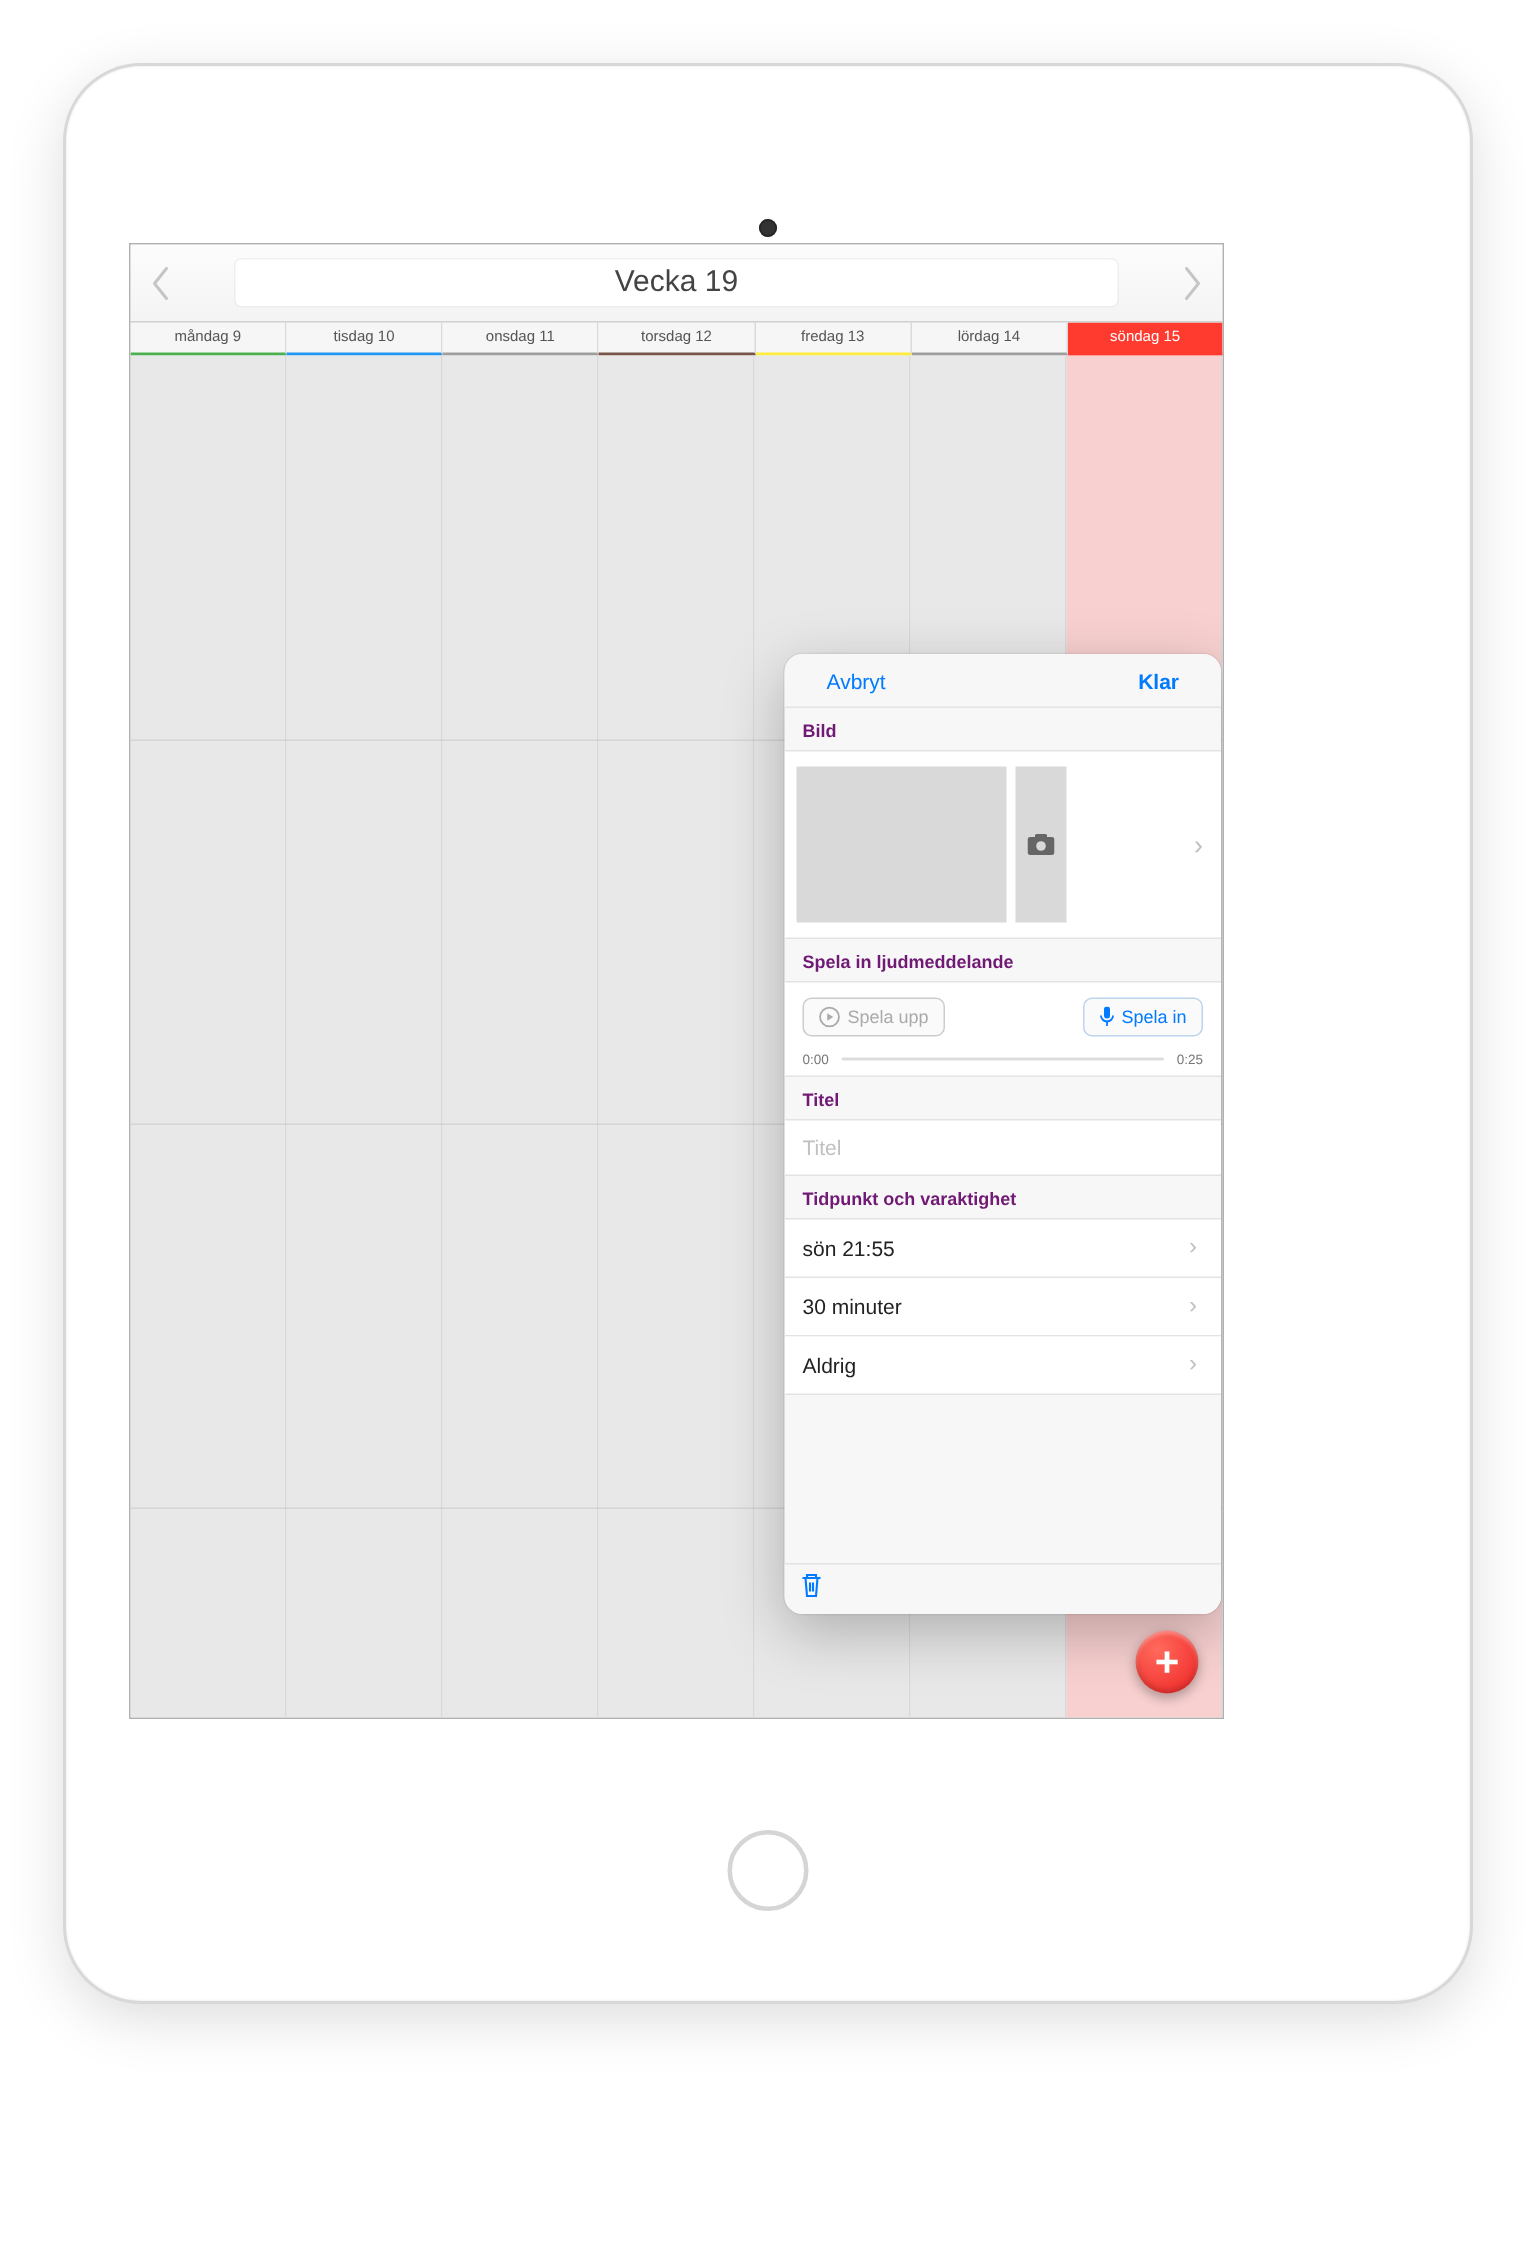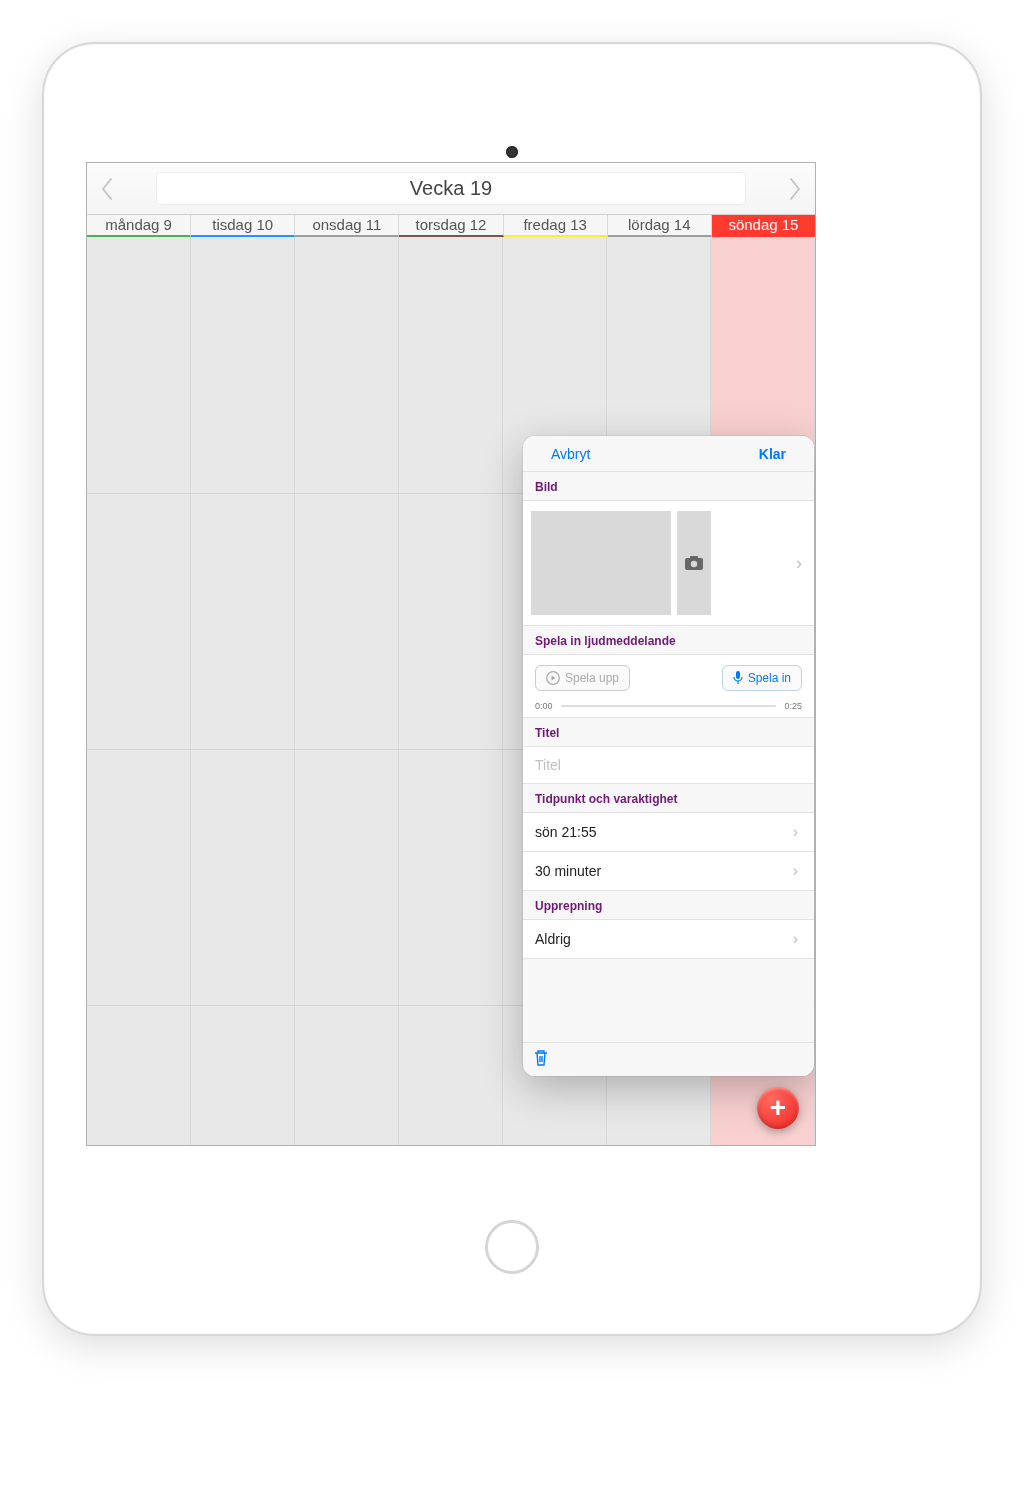--- a/index.html
+++ b/index.html
@@ -49,21 +49,21 @@
   flex: 1; text-align: center;
   background: #fff; margin: 0 30px; border-radius: 4px; padding: 4px 0;
   box-shadow: 0 0 0 1px rgba(0,0,0,.04);
 }
 .header-title { font-size: 20px; color: #444; font-weight: 400; }
 .header-sub { font-size: 10px; color: #888; }
 
 
 .day-headers { display: flex; height: 22px; }
 .day-header {
-  flex: 1; font-size: 15px; color: #555; text-align: center; line-height: 20px;
+  flex: 1; font-size: 10px; color: #555; text-align: center; line-height: 20px;
   border-right: 1px solid #d9d9d9; border-bottom: 2px solid;
   background: #f6f6f6;
 }
 .day-header:last-child { border-right: none; }
 .day-header.today { background: #ff3b30; color: #fff; border-bottom-color: #ff3b30; }
 
 
 .grid { position: relative; height: calc(100% - 74px); display: flex; }
 .col {
   flex: 1; border-right: 1px solid #d9d9d9;
@@ -252,21 +252,20 @@
       <div class="section-label">Tidpunkt och varaktighet</div>
       <div class="cell">
         <span>sön 21:55</span>
         <span class="disclosure">›</span>
       </div>
       <div class="cell">
         <span>30 minuter</span>
         <span class="disclosure">›</span>
       </div>
 
-      <div class="section-label">Upprepning</div>
       <div class="cell">
         <span>Aldrig</span>
         <span class="disclosure">›</span>
       </div>
 
 
     </div>
     <div class="pop-foot">
       <span class="trash">
         <svg width="16" height="18" viewBox="0 0 16 18" fill="none" stroke="#007aff" stroke-width="1.4">

